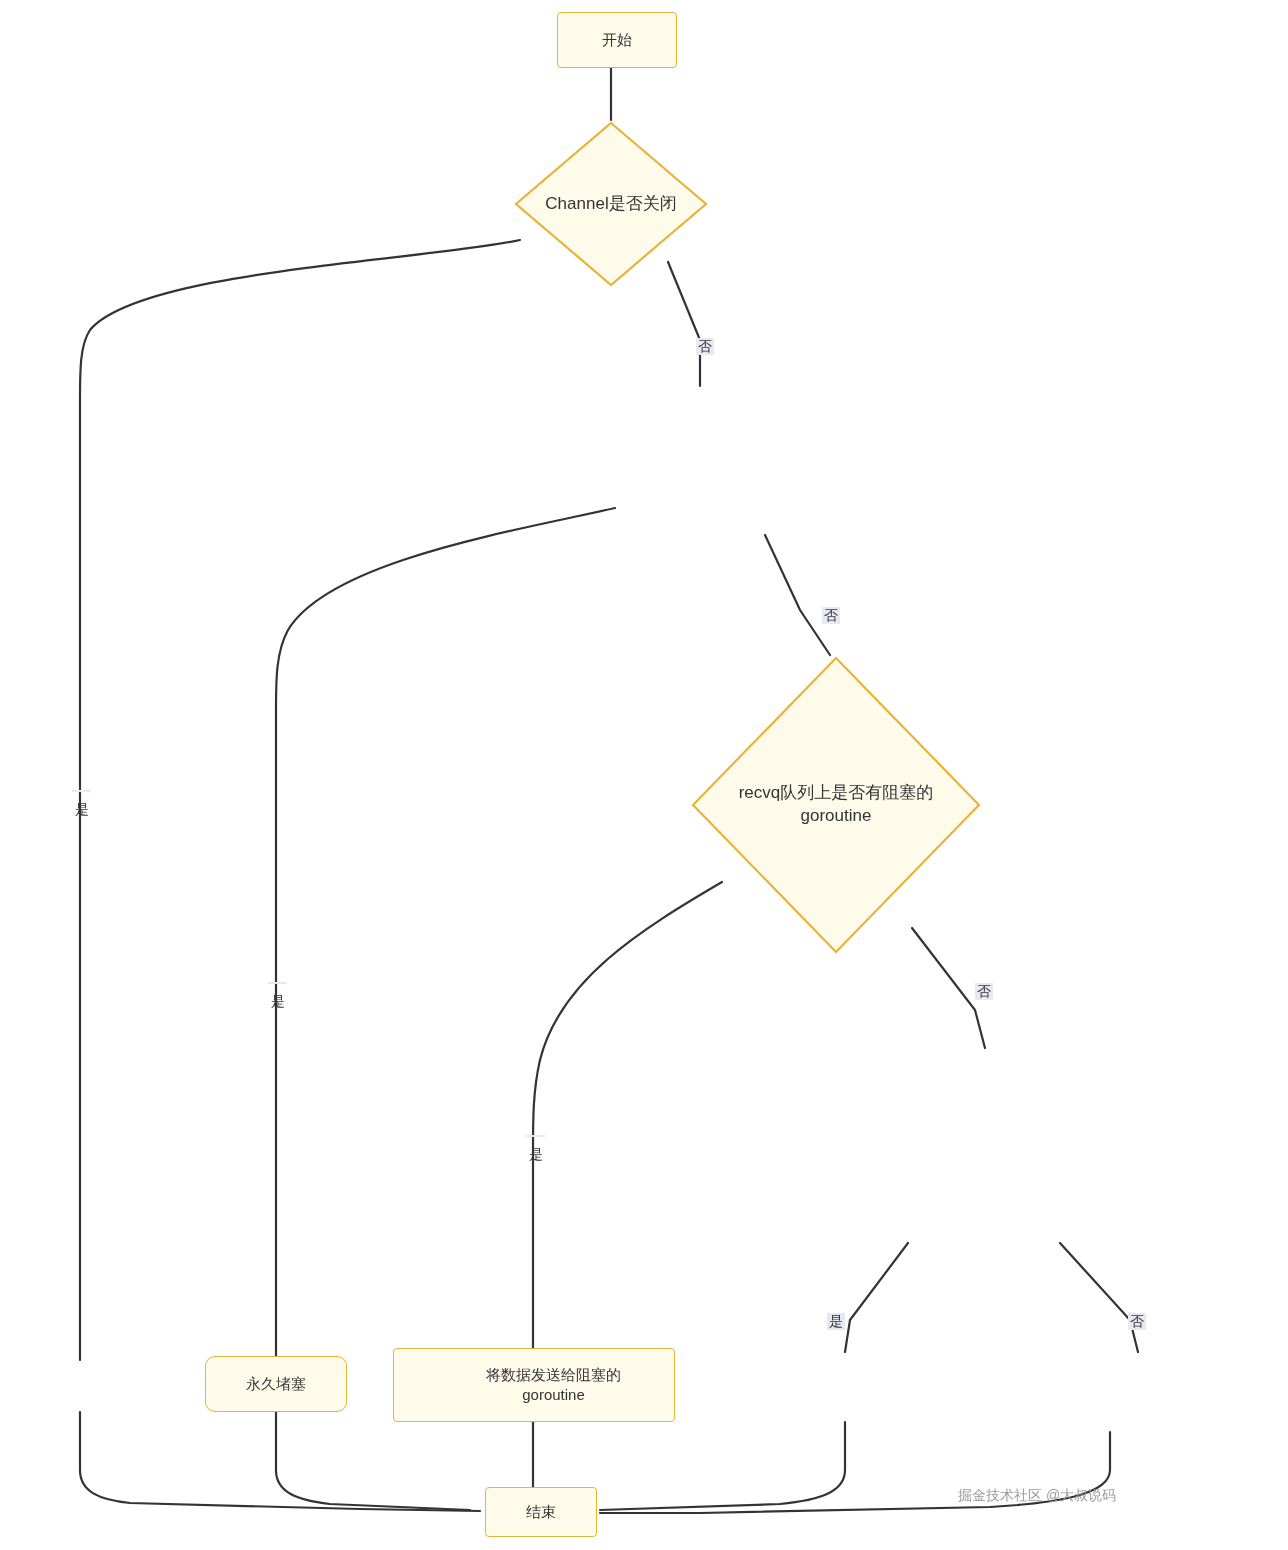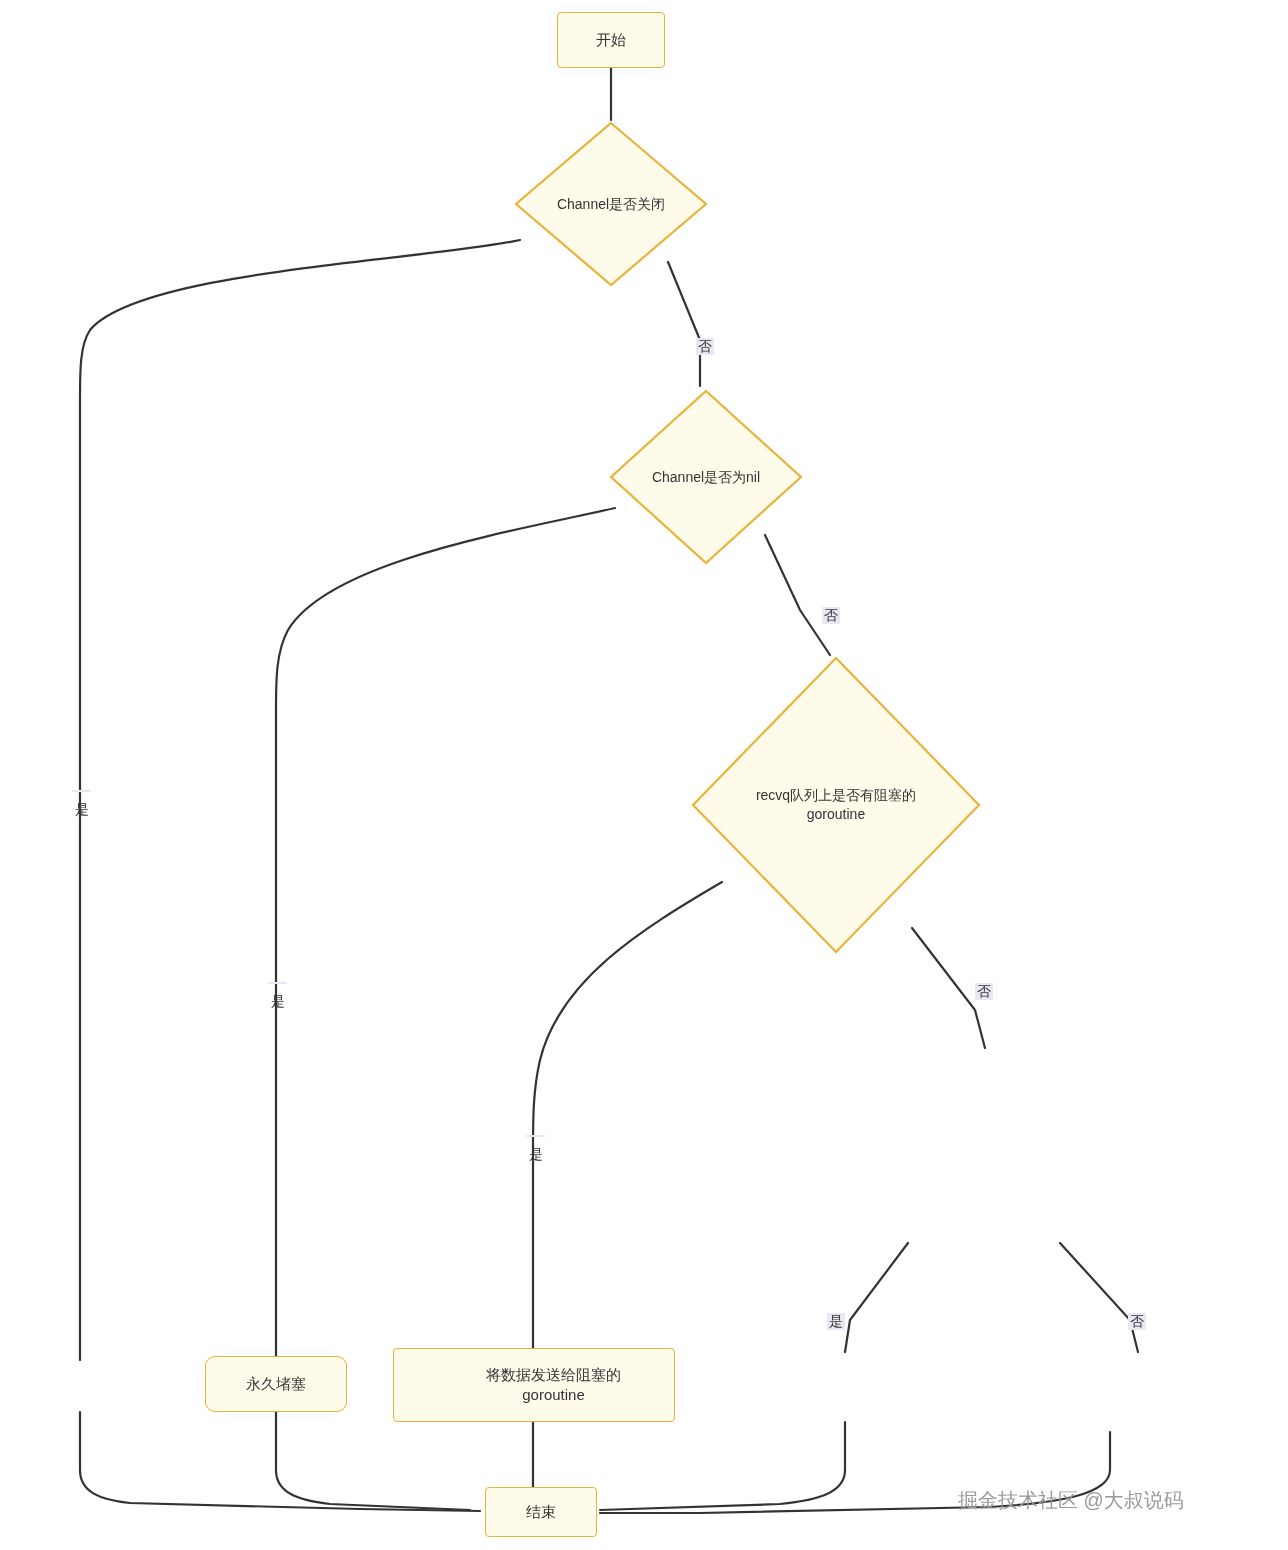--- a/index.html
+++ b/index.html
@@ -50,41 +50,41 @@
   }
   .diamond-label {
     position: absolute;
     left: 0; top: 0;
     width: 100%; height: 100%;
     display: flex;
     align-items: center;
     justify-content: center;
     text-align: center;
     color: #333333;
-    font-size: 14px;
+    font-size: 17px;
     line-height: 1.35;
     pointer-events: none;
   }
   .edge-label {
     position: absolute;
     background: #e8e8f5;
     color: #333333;
     font-size: 14px;
     line-height: 1.1;
     padding: 1px 2px;
     text-align: center;
   }
   .edge-label.vertical {
     writing-mode: vertical-rl;
     text-orientation: upright;
   }
   .watermark {
     position: absolute;
     color: #9a9a9a;
-    font-size: 20px;
+    font-size: 14px;
     white-space: nowrap;
   }
 </style>
 </head>
 <body>
 
 <div id="canvas">
 
   <svg id="edges" viewBox="0 0 1288 1550">
     <g fill="none" stroke="#333333" stroke-width="2.2" stroke-linecap="round">
@@ -112,37 +112,31 @@
       <path d="M276,1412 L276,1470 C276,1492 296,1500 330,1504 L470,1510"></path>
 
       <path d="M533,1422 L533,1487"></path>
 
       <path d="M845,1422 L845,1470 C845,1492 820,1500 780,1504 L600,1510"></path>
 
       <path d="M1110,1432 L1110,1470 C1110,1494 1060,1503 990,1507 L700,1513 L600,1513"></path>
     </g>
   </svg>
 
-  <div class="node rect" style="left:557px; top:12px; width:108px; height:56px;">
+  <div class="node rect" style="left:557px; top:12px; width:120px; height:56px;">
     <span>开始</span>
   </div>
 
   <div class="diamond-wrap" style="left:513px; top:120px; width:196px; height:168px;">
     <svg class="diamond-shape" viewBox="0 0 196 168" preserveAspectRatio="none">
       <polygon points="98,3 193,84 98,165 3,84" fill="#fffbeb" stroke="#e8b339" stroke-width="2.2"></polygon>
     </svg>
     <div class="diamond-label">Channel是否关闭</div>
   </div>
 
-  <div class="diamond-wrap" style="left:608px; top:388px; width:196px; height:178px;">
-    <svg class="diamond-shape" viewBox="0 0 196 178" preserveAspectRatio="none">
-      <polygon points="98,3 193,89 98,175 3,89" fill="#fffbeb" stroke="#e8b339" stroke-width="2.2"></polygon>
-    </svg>
-    <div class="diamond-label">Channel是否为nil</div>
-  </div>
 
   <div class="diamond-wrap" style="left:690px; top:655px; width:292px; height:300px;">
     <svg class="diamond-shape" viewBox="0 0 292 300" preserveAspectRatio="none">
       <polygon points="146,3 289,150 146,297 3,150" fill="#fffbeb" stroke="#e8b339" stroke-width="2.2"></polygon>
     </svg>
     <div class="diamond-label">
       <div>
         <div>recvq队列上是否有阻塞的</div>
         <div>goroutine</div>
       </div>

